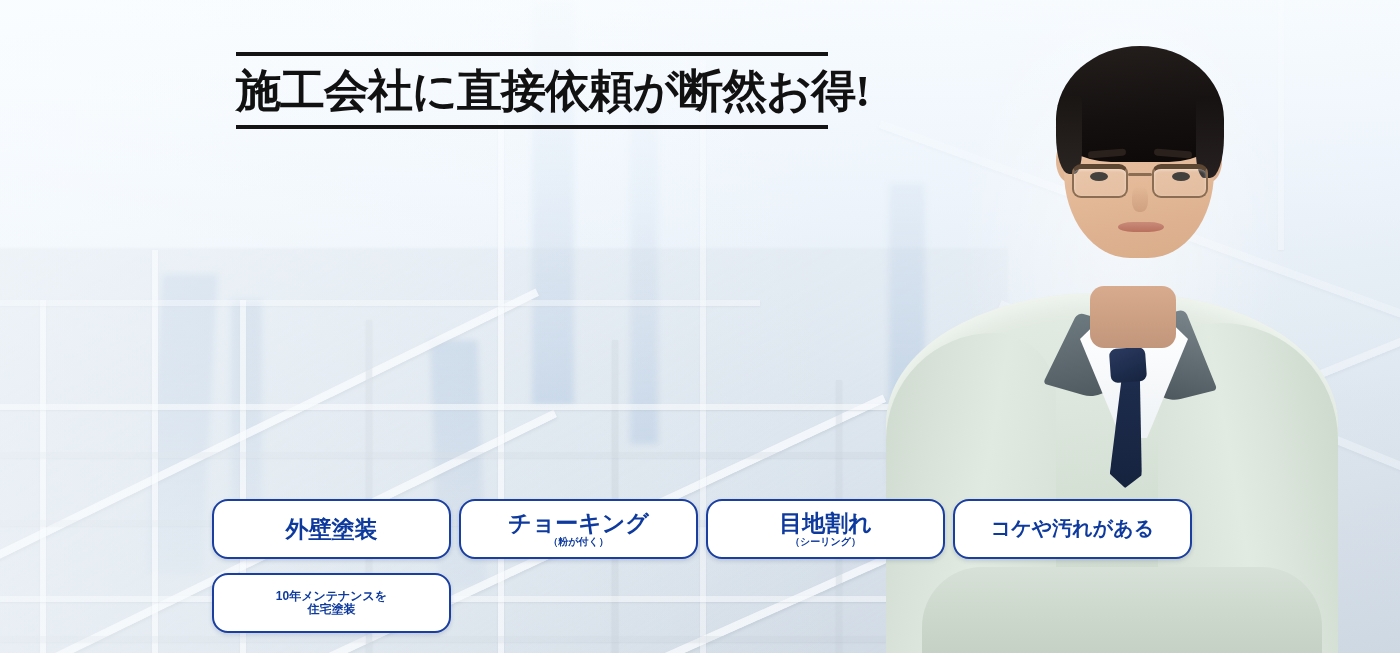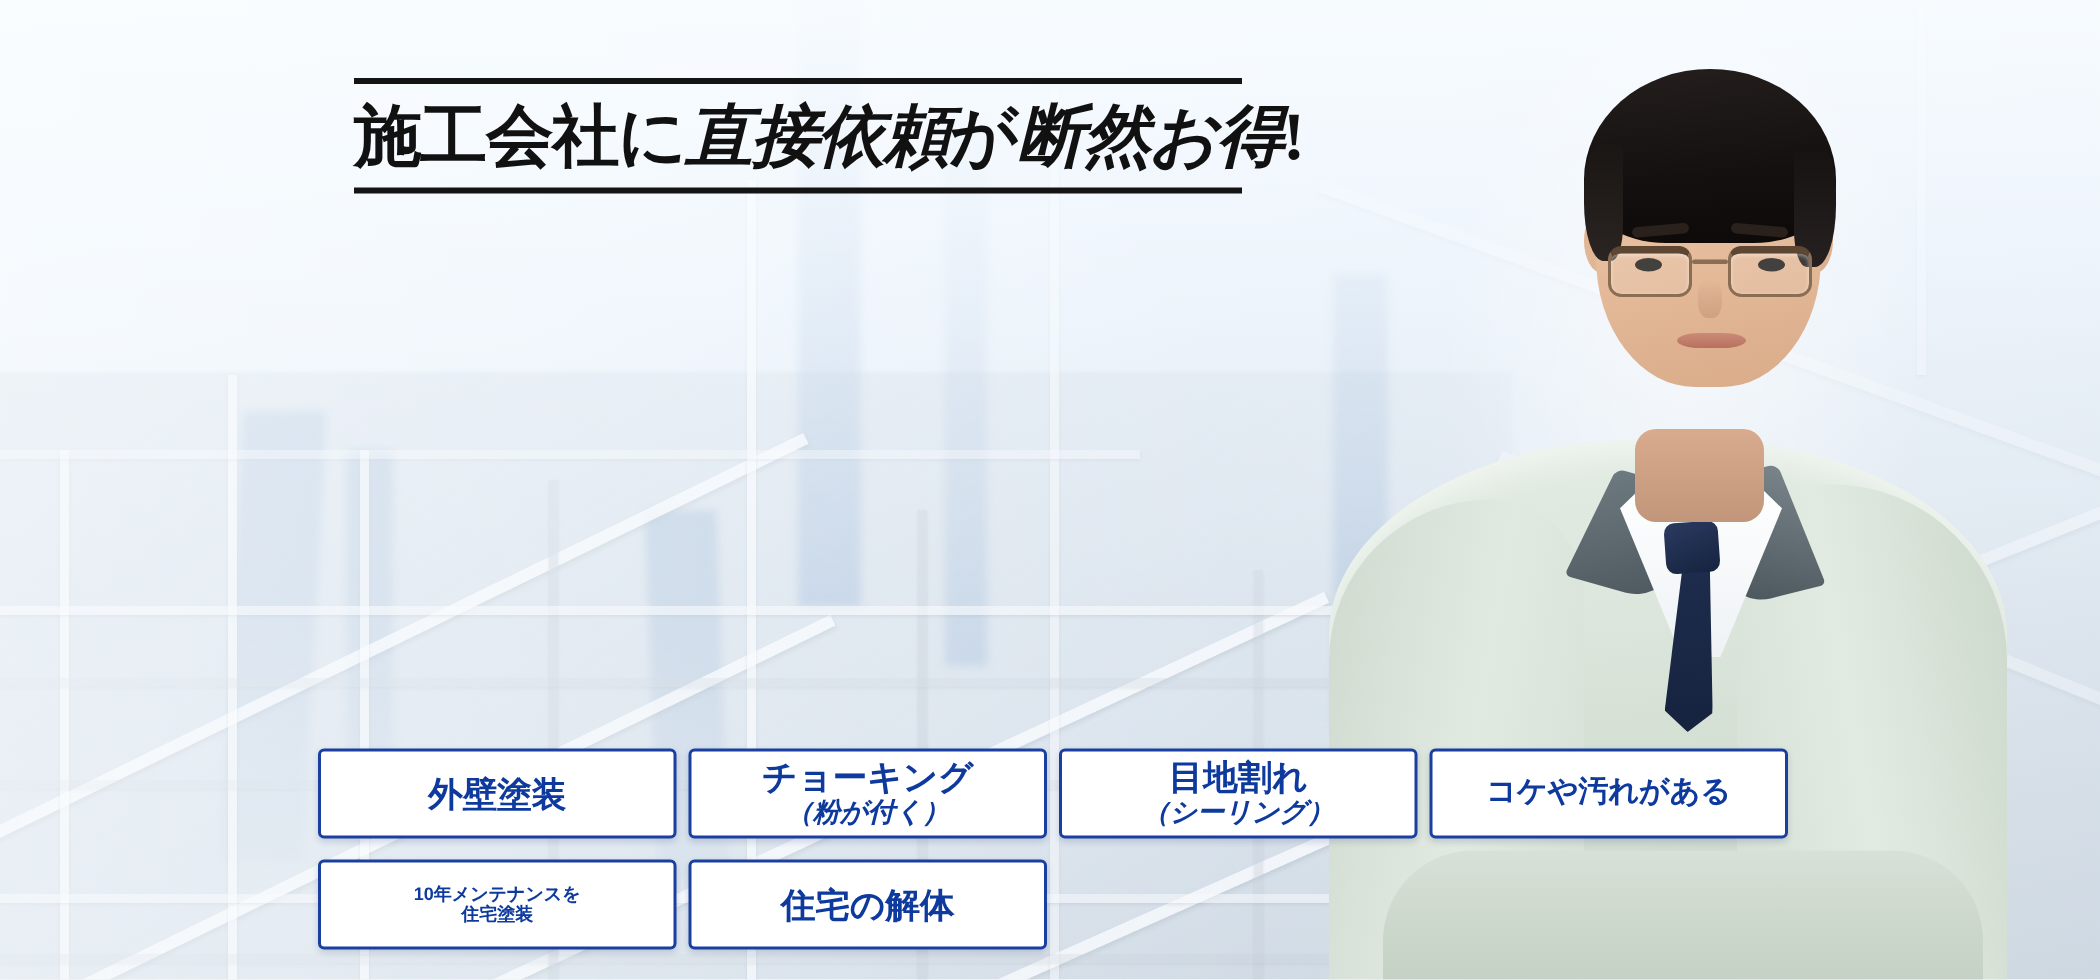--- a/index.html
+++ b/index.html
@@ -167,21 +167,21 @@
     font-family:"Liberation Serif","DejaVu Serif",serif;
     font-weight:700;
     font-size:45px;
     line-height:64px;
     color:#111;
     letter-spacing:-1px;
     white-space:nowrap;
     padding:3px 0 2px 0;
     text-align:center;
   }
-  .hl{ position:relative; display:inline-block;font-style:italic; }
+  .hl{ position:relative; display:inline-block; }
   .hl::before{
     content:""; position:absolute; left:-1px; right:-1px; bottom:4px; height:20px;
     background:#fbf721; z-index:-1;
   }
 
   
   .heading{
     position:absolute; left:228px; top:140px; width:620px;
     color:#0d3a9c;
     font-family:"DejaVu Sans","Liberation Sans",sans-serif;
@@ -198,37 +198,37 @@
     position:absolute; left:212px; top:499px;
     width:980px;
     display:grid;
     grid-template-columns:repeat(4,1fr);
     grid-template-rows:60px 60px;
     gap:14px 8px;
   }
   .tag{
     background:#ffffff;
     border:2.5px solid #1a3fa0;
-    border-radius:4px;
+    border-radius:16px;
     display:flex;
     flex-direction:column;
     align-items:center;
     justify-content:center;
     color:#0e3a9e;
     font-weight:700;
     line-height:1.08;
     box-shadow:0 2px 4px rgba(40,60,110,.18);
     cursor:pointer;
     padding:2px 4px;
     overflow:hidden;
   }
   .tag .t-main{ font-size:23px; letter-spacing:0px; white-space:nowrap; }
   .tag .t-main.two{ font-size:12px; }
   .tag .t-main.small{ font-size:20px; }
-  .tag .t-sub{ font-size:18px; font-weight:700; margin-top:1px; white-space:nowrap;font-style:italic; }
+  .tag .t-sub{ font-size:10px; font-weight:700; margin-top:1px; white-space:nowrap; }
   .tag .t-line{ display:block; }
 </style>
 </head>
 <body>
 
 <div class="banner">
 
   <div class="bg">
     <div class="bg-sky"></div>
     <div class="bg-mass"></div>
@@ -329,19 +329,16 @@
 
     <div class="tag">
       <span class="t-main small">コケや汚れがある</span>
     </div>
 
     <div class="tag">
       <span class="t-main two t-line">10年メンテナンスを</span>
       <span class="t-main two t-line">住宅塗装</span>
     </div>
 
-    <div class="tag">
-      <span class="t-main">住宅の解体</span>
-    </div>
 
   </div>
 
 </div>
 
 </body></html>

